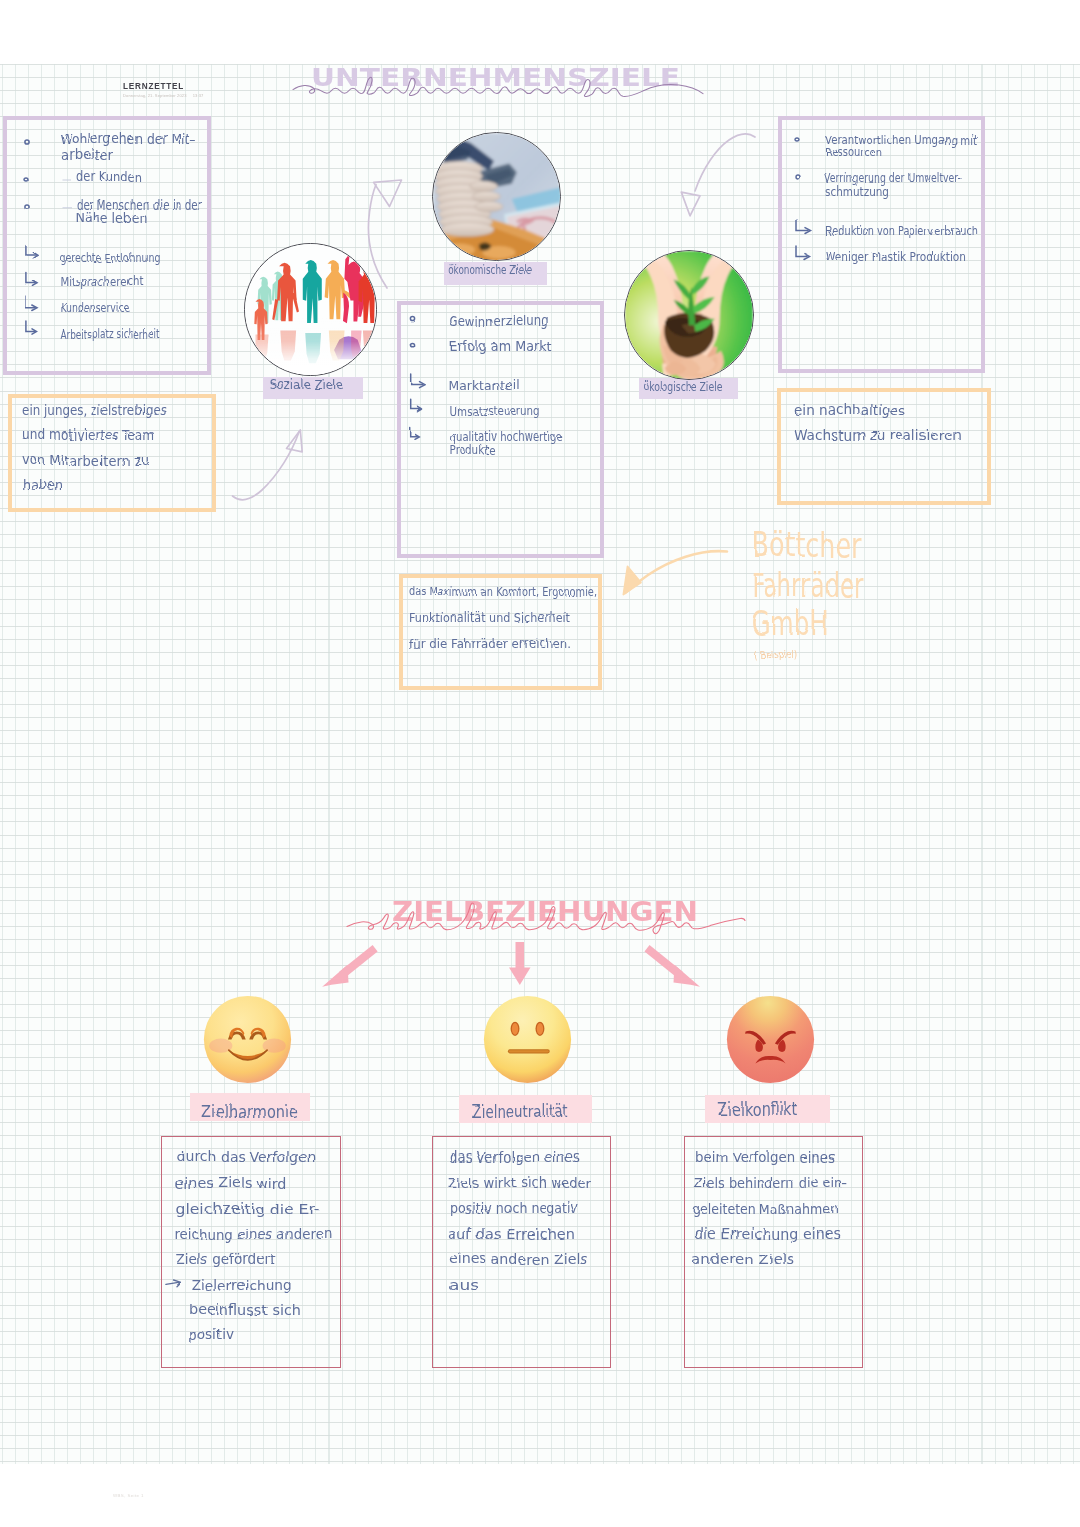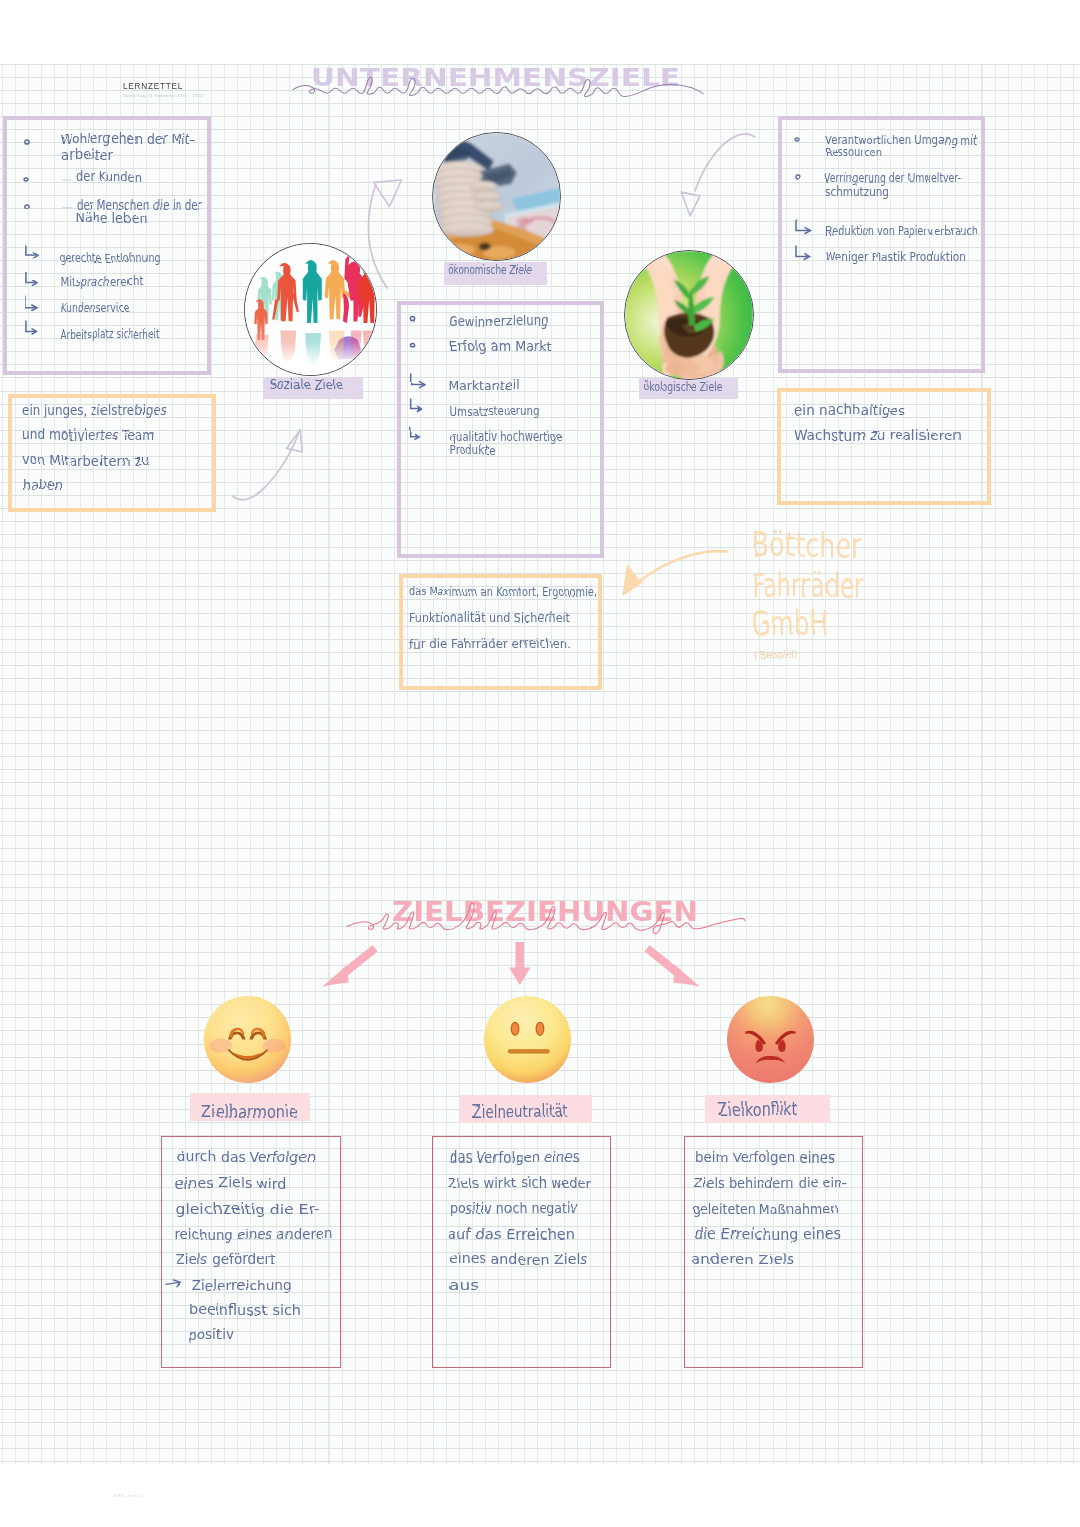--- a/index.html
+++ b/index.html
@@ -25,21 +25,21 @@
 
   
   .chip{position:absolute;box-sizing:border-box;display:flex;align-items:center;
         justify-content:center;}
   .chip-purple{background:#e3d7ec;}
   .chip-pink{background:#fcdde2;}
 
   
   #lernzettel{position:absolute;left:123px;top:82.5px;font-size:8.2px;
       letter-spacing:.78px;color:#41414a;font-family:"Liberation Sans",sans-serif;
-      font-weight:400;line-height:1;}
+      font-weight:700;line-height:1;}
   #lernsub{position:absolute;left:123px;top:93.5px;font-size:4.1px;letter-spacing:.1px;
       color:#c8c2be;font-family:"Liberation Sans",sans-serif;line-height:1;
       white-space:pre;}
   #footmark{position:absolute;left:113px;top:1494px;font-size:4.4px;
       letter-spacing:.4px;color:#dedad6;line-height:1;}
 
   .circ{position:absolute;border-radius:50%;overflow:hidden;
         border:1.6px solid #4d4d55;}
   .emoji{position:absolute;width:89px;height:89px;}
 

